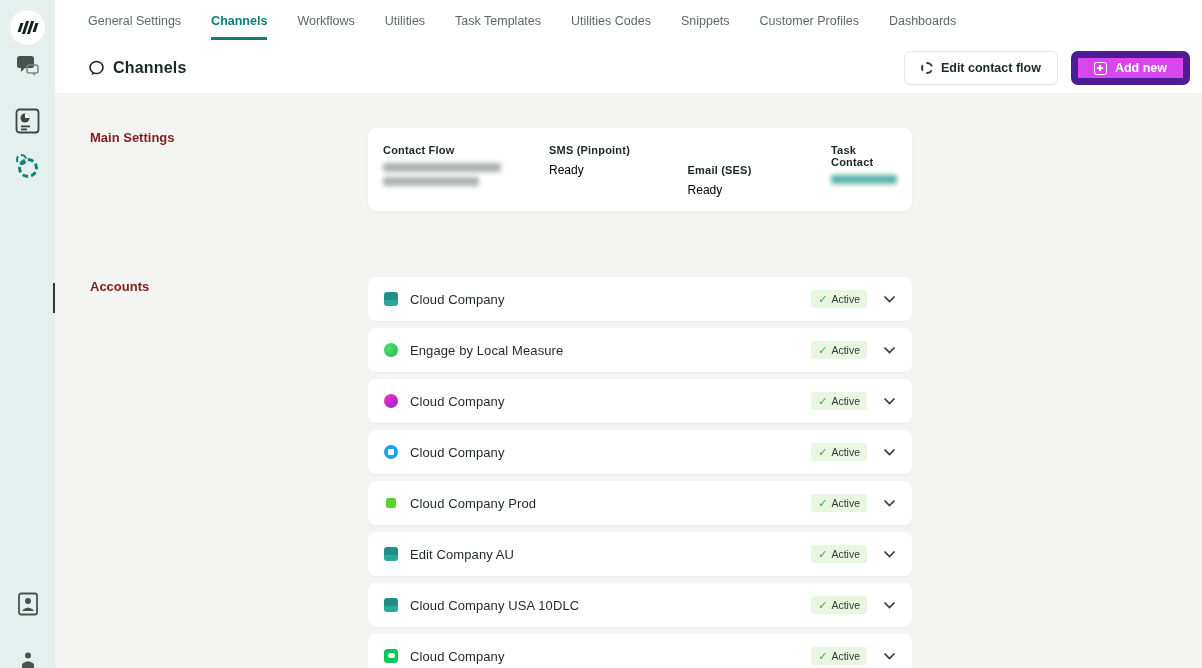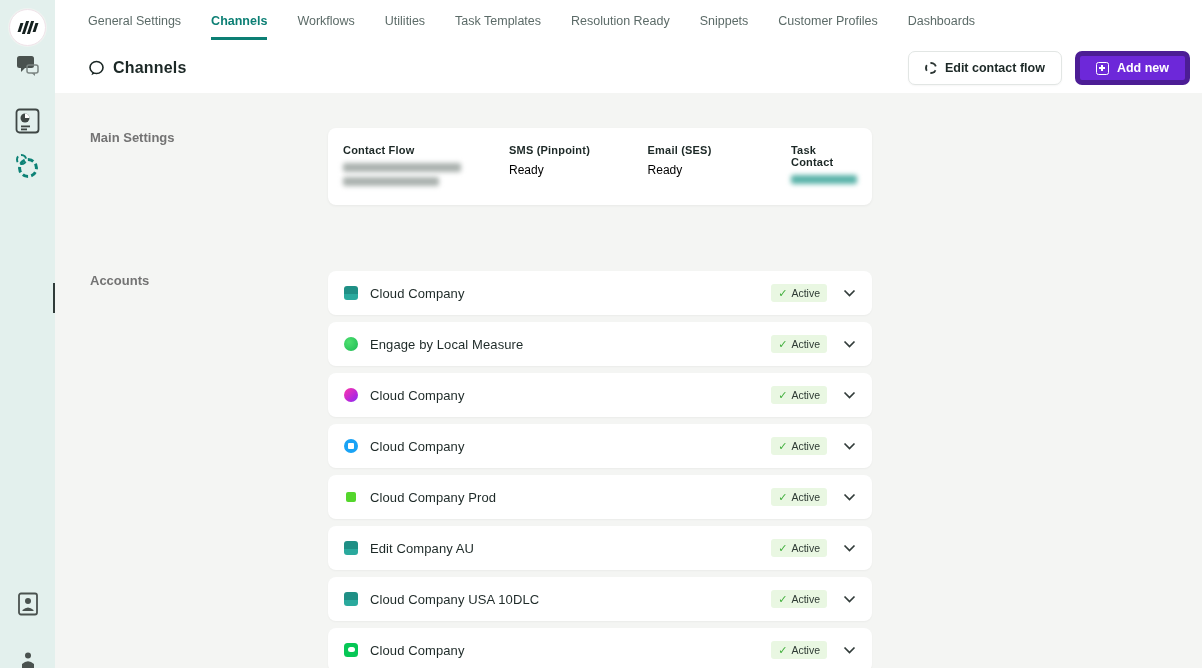--- a/index.html
+++ b/index.html
@@ -30,38 +30,38 @@
   .tab.active { color:#0c7f74; font-weight:bold; border-bottom:3px solid #0c7f74; }
   .title-row { position:absolute; left:33px; top:50px; right:12px; height:36px;
     display:flex; align-items:center; }
   .title-bubble { margin-right:8px; display:flex; }
   .page-title { font-size:16px; font-weight:bold; color:#1c2826; letter-spacing:.2px; }
   .hdr-buttons { margin-left:auto; display:flex; gap:13px; }
   .btn { height:34px; display:flex; align-items:center; gap:8px; padding:0 16px;
     border-radius:7px; font-size:12.5px; font-weight:bold; cursor:pointer; }
   .btn-secondary { background:#fff; border:1px solid #e2e6e4; color:#1c2826;
     box-shadow:0 1px 2px rgba(0,0,0,.04); }
-  .btn-primary { background:#6d28d9; border:5px solid #4c1d95; color:#fff; }
+  .btn-primary { background:#d946ef; border:7px solid #4c1d95; color:#fff; }
   .mini-gear { width:12px; height:12px; border:2.5px dashed #2b3533; border-radius:50%; }
   .plus-box { width:13px; height:13px; border:1.5px solid #fff; border-radius:2.5px;
     position:relative; }
   .plus-box:before, .plus-box:after { content:""; position:absolute; background:#fff; }
   .plus-box:before { left:4.5px; top:2px; width:1.5px; height:6.5px; }
   .plus-box:after { left:2px; top:4.5px; width:6.5px; height:1.5px; }
 
   
   .content { position:absolute; left:55px; top:93px; right:0; bottom:0;
     background:#f4f5f3; overflow:hidden; padding:35px 0 0 35px; }
   .section { display:flex; align-items:flex-start; }
-  .section-label { width:238px; font-size:13px; font-weight:bold; color:#737373; padding-top:2px; }
+  .section-label { width:278px; font-size:13px; font-weight:bold; color:#7f1d1d; padding-top:2px; }
   .section-body { width:544px; }
   .card { background:#fff; border-radius:8px; box-shadow:0 1px 3px rgba(0,0,0,.05);
     padding:16px 15px 14px 15px; display:flex;gap:48px; }
   .field { }
-  .f0{width:127px;} .f1{width:130px;} .f2{width:137px;} .f3{flex:1;}
+  .f0{width:127px;} .f1{width:130px;} .f2{width:137px;margin-top:20px;} .f3{flex:1;}
   .field-label { font-size:11px; font-weight:bold; color:#1c2826; margin-bottom:7px; letter-spacing:.2px; }
   .field-value { font-size:12px; color:#000000; }
   .blur-bar { height:9px; border-radius:2px; background:#aab1ae; filter:blur(2.5px); margin-bottom:5px; }
   .blur-1 { width:118px; } .blur-2 { width:96px; }
   .blur-link { width:66px; background:#59b3a9; }
   .accounts-section { margin-top:66px; }
 
   .account-row { height:44px; background:#fff; border-radius:8px; margin-bottom:7px;
     box-shadow:0 1px 2px rgba(0,0,0,.04); display:flex; align-items:center;
     padding:0 16px; cursor:pointer; }
@@ -155,21 +155,21 @@
 
         <div class="tab">
           <span>Utilities</span>
         </div>
 
         <div class="tab">
           <span>Task Templates</span>
         </div>
 
         <div class="tab">
-          <span>Resolution Ready</span>
+          <span>Utilities Codes</span>
         </div>
 
         <div class="tab">
           <span>Snippets</span>
         </div>
 
         <div class="tab">
           <span>Customer Profiles</span>
         </div>
 

